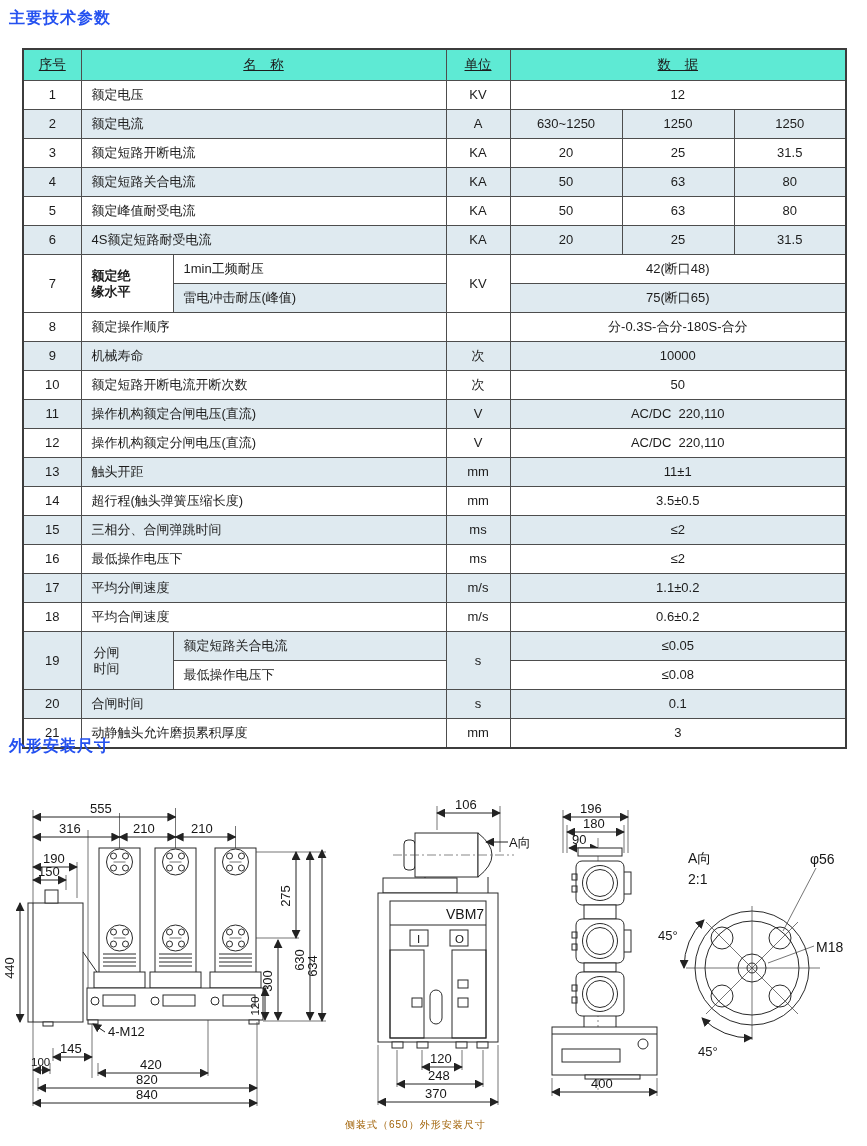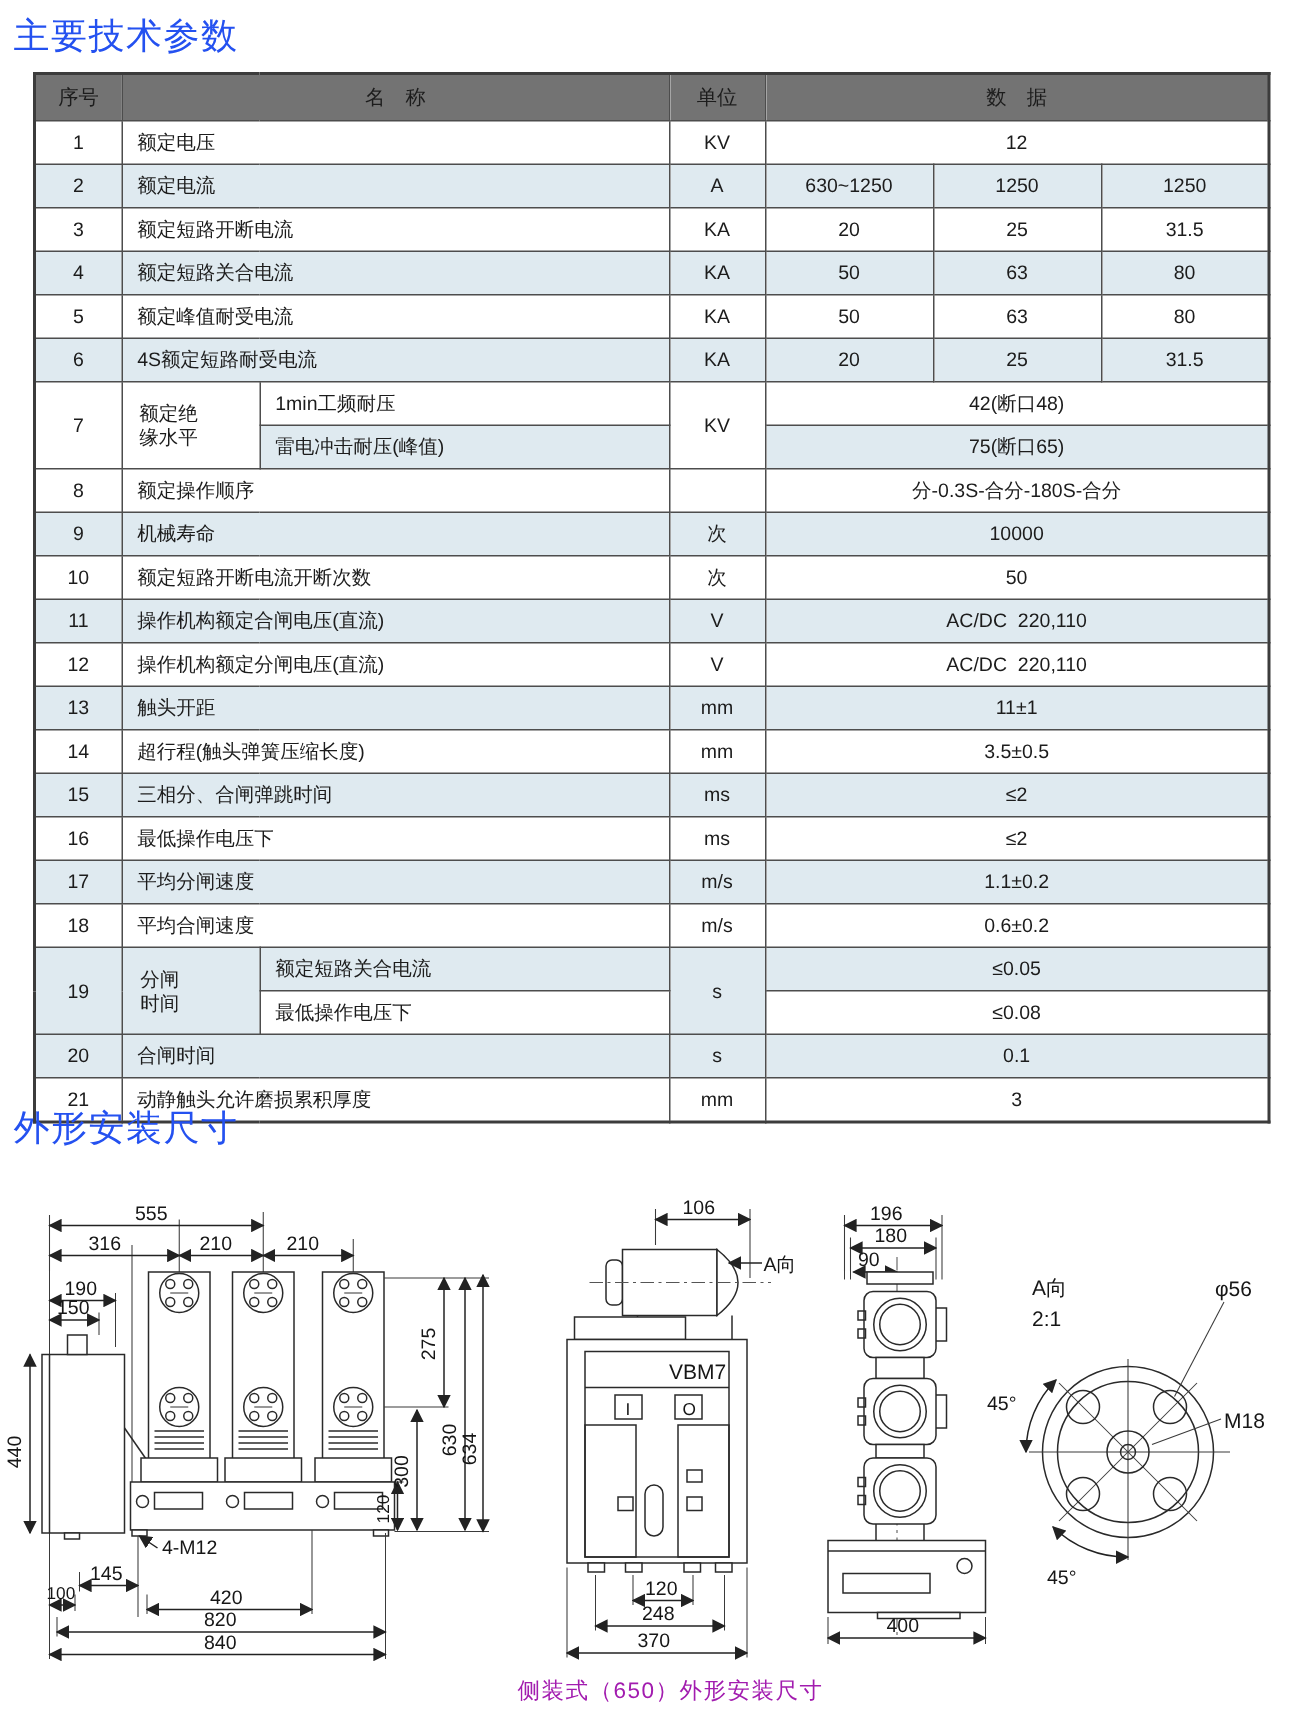--- a/index.html
+++ b/index.html
@@ -1,30 +1,30 @@
 <!DOCTYPE html>
 <html><head>
 <meta charset="utf-8">
 <style>
   html,body{margin:0;padding:0;background:#fff;}
   body{font-family:"Liberation Sans","DejaVu Sans",sans-serif;color:#1c1c1c;}
   .page{position:relative;width:867px;height:1146px;background:#fff;overflow:hidden;}
-  .sec-title{position:absolute;left:9px;margin:0;color:#2451f0;font-size:24px;font-weight:normal;letter-spacing:1px;}
+  .sec-title{position:absolute;left:9px;margin:0;color:#2451f0;font-size:16px;font-weight:bold;letter-spacing:1px;}
   #title1{top:8px;}
   #title2{top:736px;}
   table.spec{position:absolute;top:48px;left:22px;border-collapse:collapse;table-layout:fixed;width:823px;font-size:13px;border:2px solid #3c3c3c;}
   .spec td{border:1px solid #4d4d4d;height:28px;text-align:center;padding:0 2px;white-space:pre-wrap;line-height:1.2;overflow:hidden;}
-  .spec tr.hd td{height:30px;background:#737373;font-size:13.5px;}
+  .spec tr.hd td{height:30px;background:#5eead4;font-size:13.5px;text-decoration:underline;}
   .spec tr.b td{background:#dfeaf0;}
   .spec td.w{background:#fff;}
   .spec td.nm{text-align:left;padding-left:10px;margin-top:48px;}
-  .w3{display:inline-block;width:3.2em;text-align:center;vertical-align:middle;}
+  .w3{display:inline-block;width:3.2em;text-align:left;vertical-align:middle;font-weight:bold;}
   .w2{display:inline-block;width:2.3em;text-align:center;vertical-align:middle;}
   .drawings{position:absolute;top:768px;left:0;}
-  .caption{position:absolute;top:1118px;left:345px;font-size:15px;color:#a21caf;letter-spacing:1px;}
+  .caption{position:absolute;top:1118px;left:345px;font-size:10px;color:#a16207;letter-spacing:1px;}
   svg .ln{stroke:#2a2a2a;stroke-width:1;fill:none;}
   svg .fl{stroke:#2a2a2a;stroke-width:1;fill:#fff;}
   svg .thin{stroke:#3a3a3a;stroke-width:0.7;fill:none;}
   svg .cl{stroke:#555;stroke-width:0.7;fill:none;stroke-dasharray:9 3 2 3;}
   svg .dim{stroke:#222;stroke-width:1;fill:none;}
   svg text{font-size:13px;fill:#161616;font-family:"Liberation Sans","DejaVu Sans",sans-serif;}
   svg text.sm{font-size:11.5px;}
   svg text.md{font-size:14px;}
 </style>
 </head>

